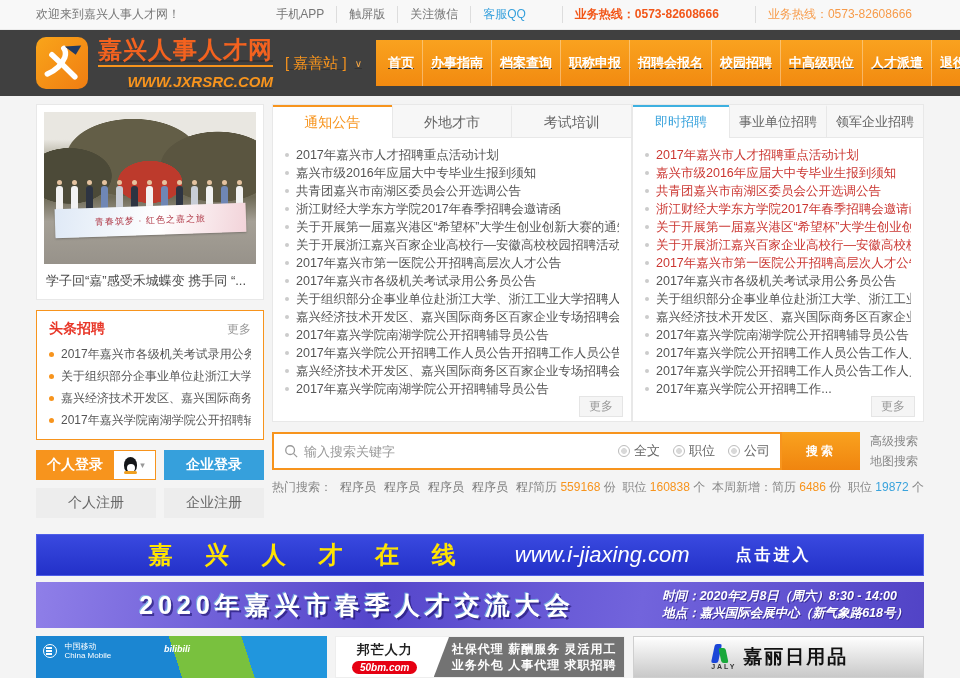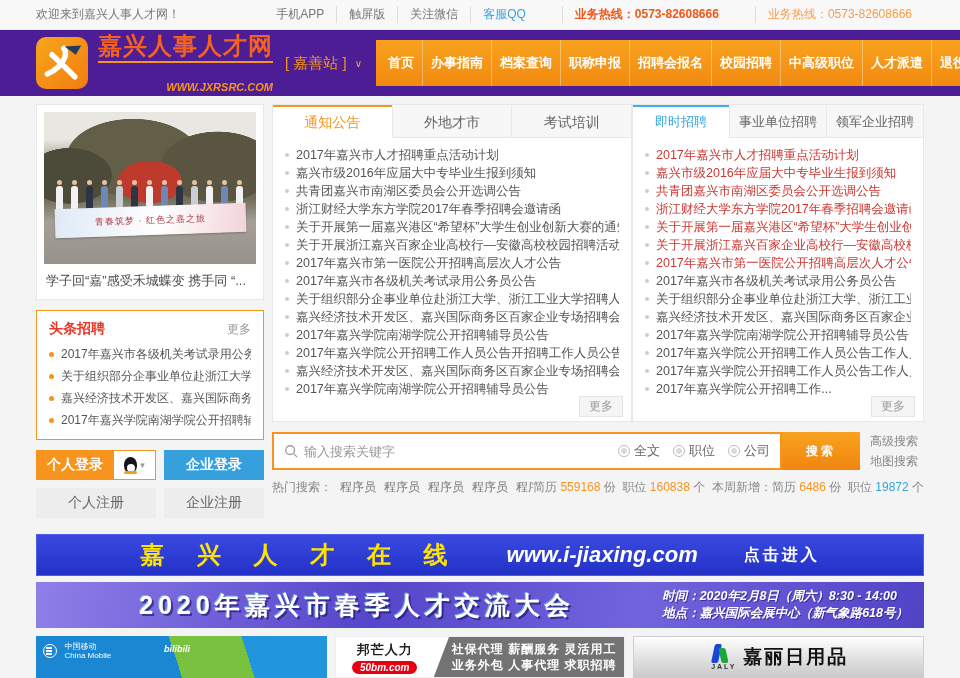--- a/index.html
+++ b/index.html
@@ -13,26 +13,26 @@
   .topbar-inner { width:888px; margin:0 auto; height:29px; display:flex; align-items:center; justify-content:space-between; font-size:12px; color:#777; }
   .topbar-right { display:flex; align-items:center;gap:24px; }
   .tl { padding:0 12px; cursor:pointer; }
   .tl + .tl { border-left:1px solid #ddd; }
   .topbar-right .tl:last-of-type { color:#36a0dc; }
   .hotline { padding:0 12px; border-left:1px solid #ddd; }
   .hotline-a { color:#f25618; font-weight:bold; }
   .hotline-b { color:#f79b4a; }
 
   
-  .header { background:#4c1d95; height:66px; }
+  .header { background:#404040; height:66px;text-decoration:underline; }
   .header-inner { width:888px; margin:0 auto; height:66px; display:flex; align-items:center; }
   .logo-square { width:52px; height:52px; background:linear-gradient(135deg,#f9a51a,#f07d12); border-radius:10px; display:flex; align-items:center; justify-content:center; flex:none; cursor:pointer; }
   .site-text { margin-left:10px; flex:none; }
   .site-name { color:#f3621f; font-size:24px; font-weight:bold; letter-spacing:1px; line-height:26px; }
-  .site-url { color:#f7941d; font-size:11px; font-style:italic; font-weight:bold; border-top:2px solid #f7941d; margin-top:2px; padding-top:18px; text-align:right; }
+  .site-url { color:#f7941d; font-size:15px; font-style:italic; font-weight:bold; border-top:2px solid #f7941d; margin-top:2px; padding-top:6px; text-align:right; }
   .station { margin-left:12px; color:#f7941d; font-size:15px; flex:none; cursor:pointer; display:flex; align-items:center; gap:8px;text-align:center; }
   .station .caret { font-size:10px; color:#f7a845; }
   .nav { flex:1; margin-left:14px; height:46px; background:linear-gradient(#f9a21f,#f28a10); display:flex; align-items:stretch; justify-content:space-between; padding:0 4px; }
   .nav li { display:flex; align-items:center; padding:0 8px; color:#fff; font-size:13px; font-weight:bold; cursor:pointer; white-space:nowrap; }
   .nav li + li { border-left:1px solid rgba(255,255,255,.35); }
 
   
   .main { width:888px; margin:8px auto 0; display:flex; gap:8px; }
   .col-left { width:228px; flex:none; }
   .right-wrap { flex:1; min-width:0; }
@@ -106,21 +106,21 @@
   .hot-row { display:flex; justify-content:space-between; margin-top:9px; font-size:12px; color:#888; white-space:nowrap; }
   .hot-words { display:flex; gap:8px; overflow:hidden; }
   .hot-words .hw { color:#777; cursor:pointer; }
   .stats { color:#888; }
   .stats .num-o { color:#f7941d; }
   .stats .num-b { color:#3aa3dc; }
 
   
   .banner1 { width:888px; margin:16px auto 0; height:42px; background:linear-gradient(#3a4ae0,#2230c8); box-shadow:inset 0 0 0 1px #4f5ee8; display:flex; align-items:center; justify-content:center; gap:46px; cursor:pointer; }
   .b1-title { color:#ffe400; font-size:24px; font-weight:bold; letter-spacing:13px; white-space:nowrap; }
-  .b1-url { color:#fff; font-size:22px; font-weight:bold; font-style:italic; white-space:nowrap; }
+  .b1-url { color:#fff; font-size:22px; font-weight:normal; font-style:italic; white-space:nowrap; }
   .b1-cta { color:#fff; font-size:16px; font-weight:bold; letter-spacing:3px; white-space:nowrap; }
   .banner2 { width:888px; margin:6px auto 0; height:46px; background:linear-gradient(100deg,#8f7fe8,#5546cb 38%,#7264dc 68%,#5143c6); display:flex; align-items:center; padding:0 16px; cursor:pointer; }
   .b2-title { flex:1; text-align:center; color:#fff; font-size:25px; font-weight:bold; letter-spacing:5px; white-space:nowrap; text-shadow:2px 2px 0 rgba(30,20,110,.65), -1px -1px 0 rgba(140,255,240,.5); }
   .b2-info { font-size:12.5px; color:#fff; font-weight:bold; font-style:italic; line-height:17px; text-shadow:1px 1px 0 rgba(30,20,110,.6); white-space:nowrap; }
 
   
   .ads { width:888px; margin:8px auto 0; display:flex; gap:8px; }
   .ad-col { flex:1; min-width:0; display:flex; flex-direction:column; gap:8px; }
   .ad { position:relative; overflow:hidden; cursor:pointer; }
   .ad-mobile { height:120px; background:linear-gradient(72deg,#1b86d2 0 52%,#79c13e 52% 74%,#2196dd 74%); }

